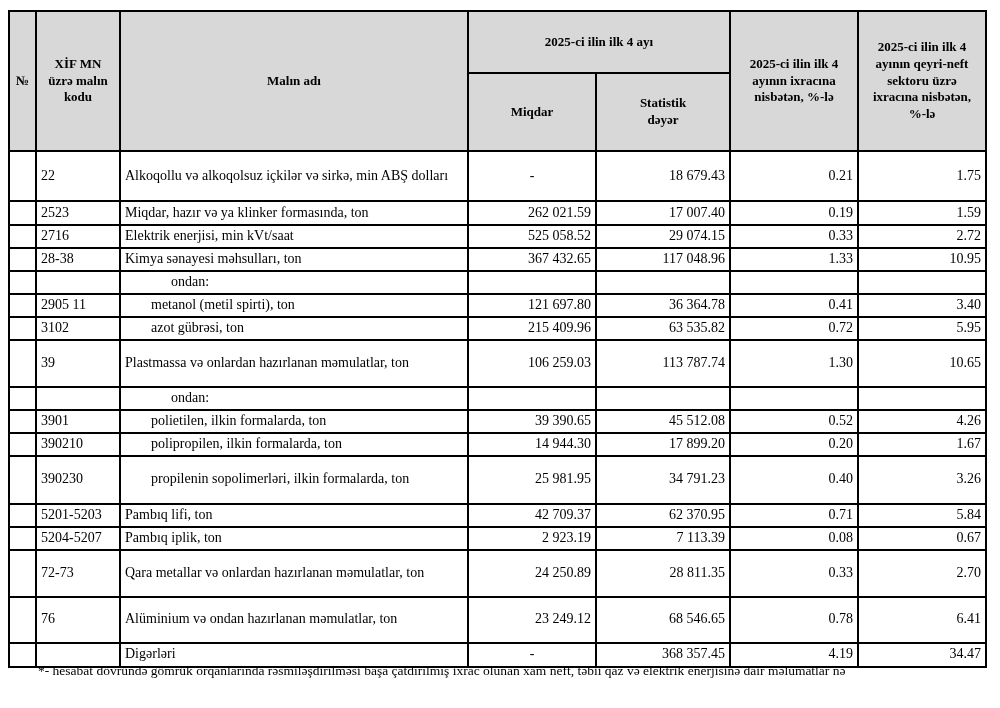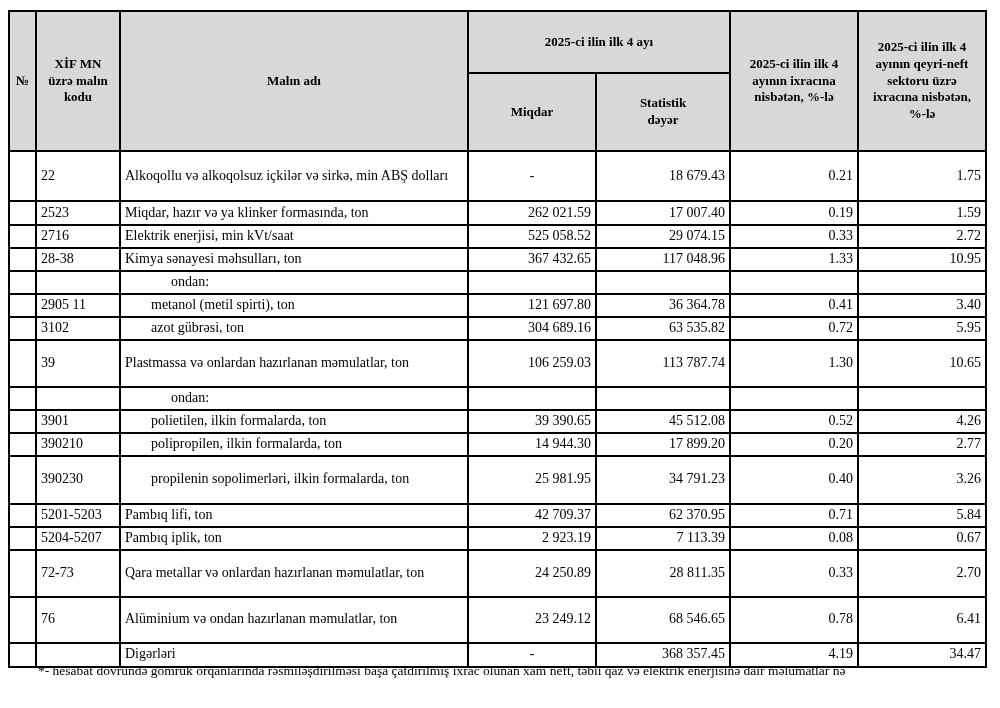--- a/index.html
+++ b/index.html
@@ -140,21 +140,21 @@
           <td class="c-name">metanol (metil spirti), ton</td>
           <td class="num">121 697.80</td>
           <td class="num">36 364.78</td>
           <td class="pct">0.41</td>
           <td class="pct">3.40</td>
         </tr>
         <tr class="sub" style="height: 23px;">
           <td class="c-no"></td>
           <td class="c-code">3102</td>
           <td class="c-name">azot gübrəsi, ton</td>
-          <td class="num">304 689.16</td>
+          <td class="num">215 409.96</td>
           <td class="num">63 535.82</td>
           <td class="pct">0.72</td>
           <td class="pct">5.95</td>
         </tr>
         <tr class="item" style="height: 47px;">
           <td class="c-no"></td>
           <td class="c-code">39</td>
           <td class="c-name">Plastmassa və onlardan hazırlanan məmulatlar, ton</td>
           <td class="num">106 259.03</td>
           <td class="num">113 787.74</td>
@@ -179,21 +179,21 @@
           <td class="pct">0.52</td>
           <td class="pct">4.26</td>
         </tr>
         <tr class="sub" style="height: 22px;">
           <td class="c-no"></td>
           <td class="c-code">390210</td>
           <td class="c-name">polipropilen, ilkin formalarda, ton</td>
           <td class="num">14 944.30</td>
           <td class="num">17 899.20</td>
           <td class="pct">0.20</td>
-          <td class="pct">2.77</td>
+          <td class="pct">1.67</td>
         </tr>
         <tr class="sub" style="height: 48px;">
           <td class="c-no"></td>
           <td class="c-code">390230</td>
           <td class="c-name">propilenin sopolimerləri, ilkin formalarda, ton</td>
           <td class="num">25 981.95</td>
           <td class="num">34 791.23</td>
           <td class="pct">0.40</td>
           <td class="pct">3.26</td>
         </tr>

